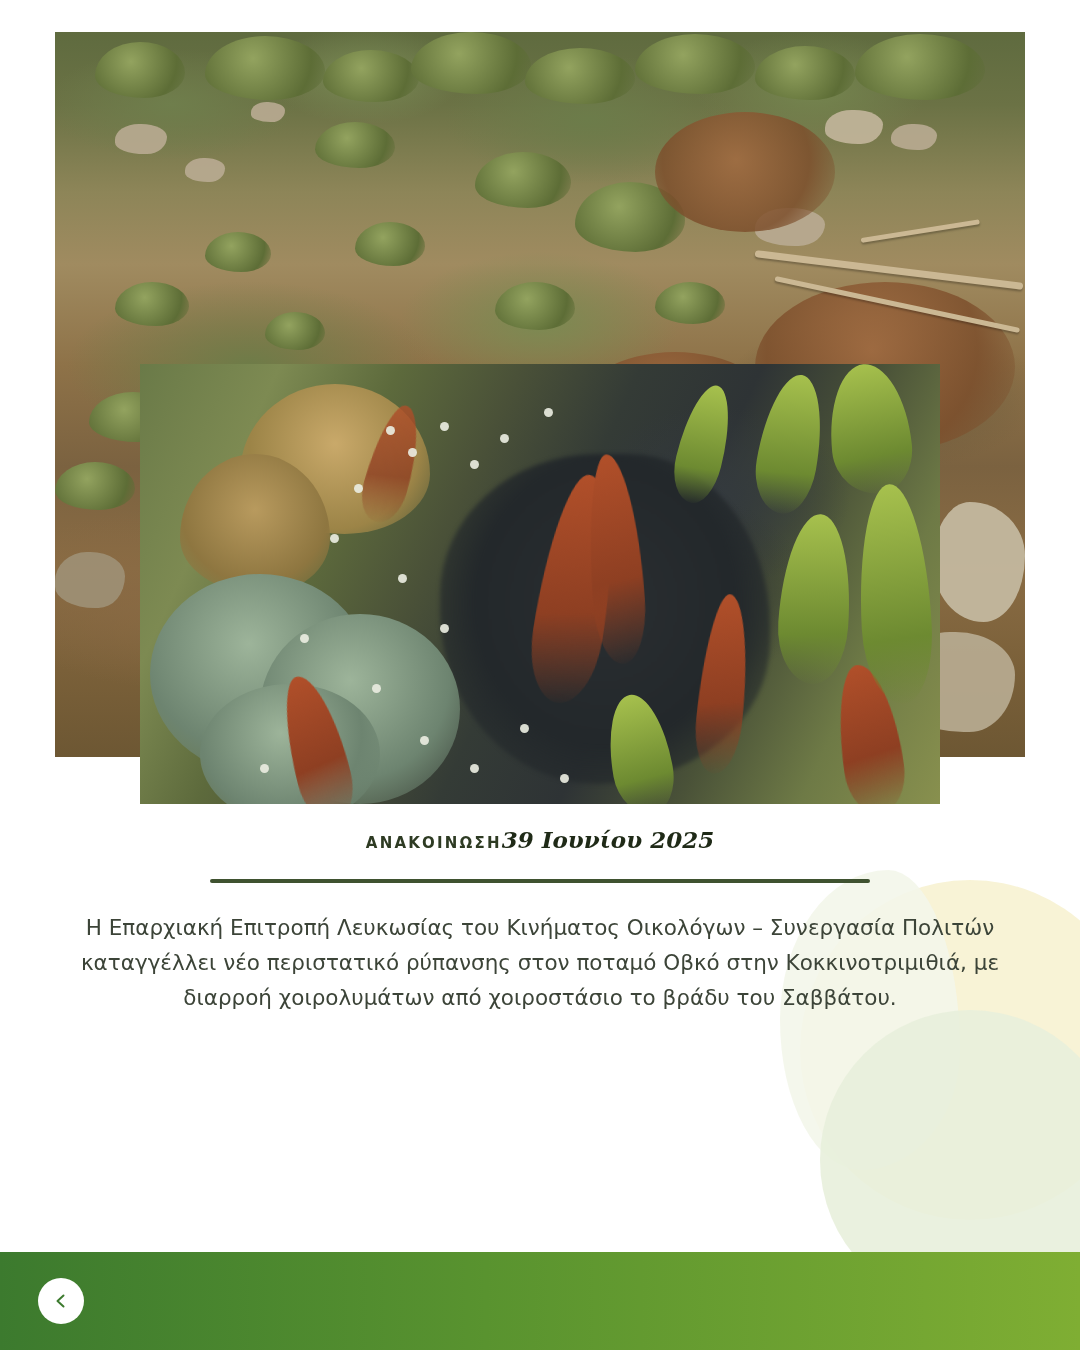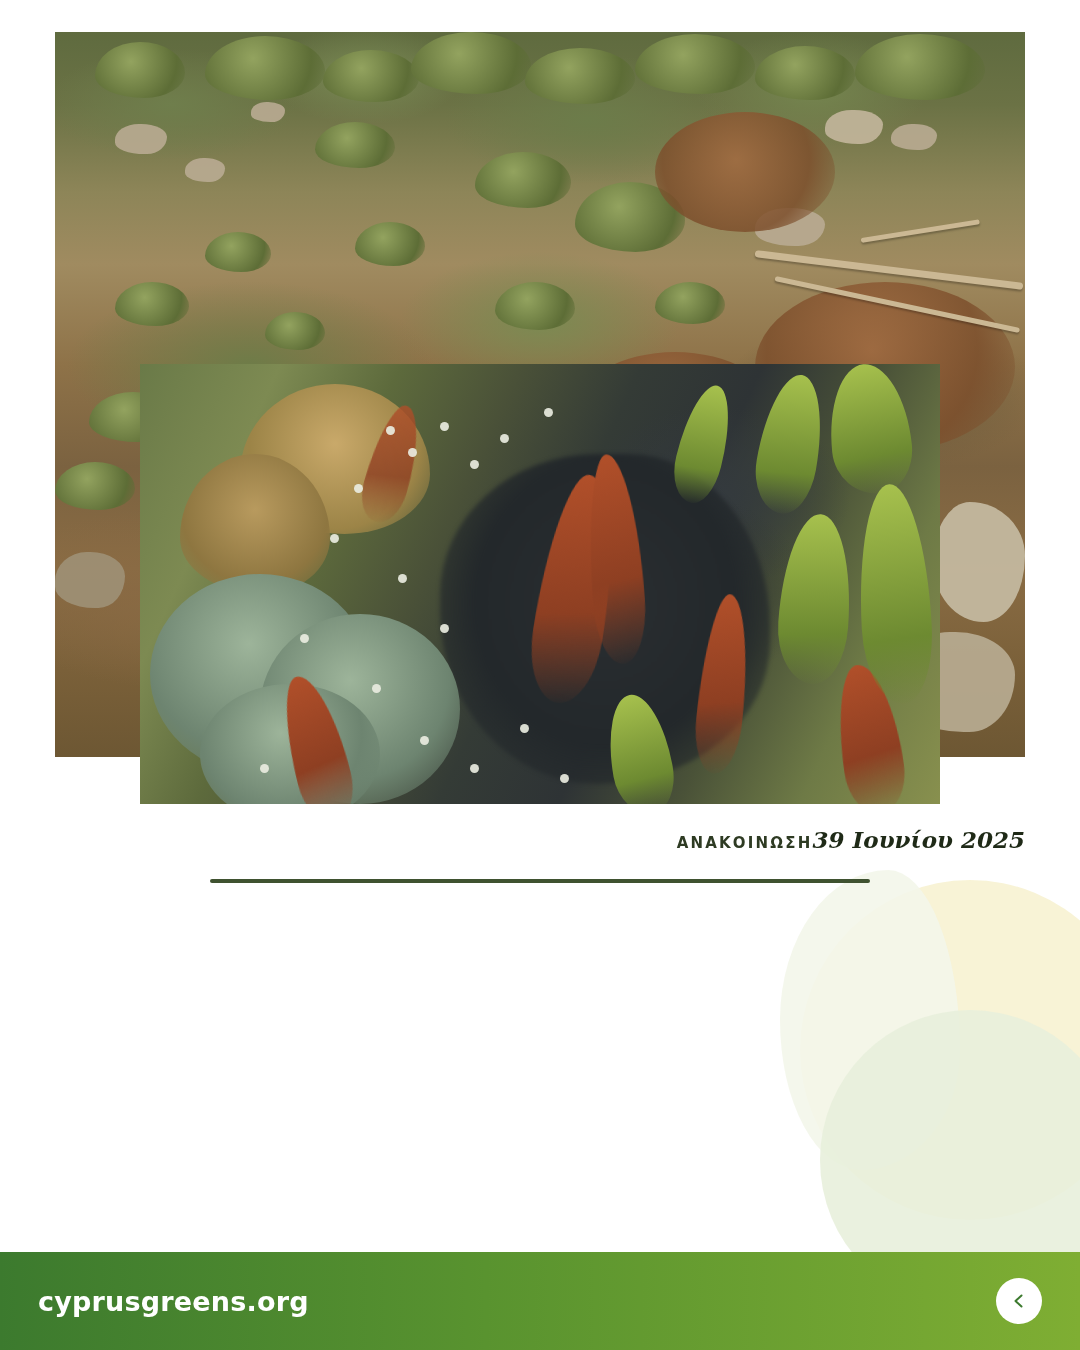--- a/index.html
+++ b/index.html
@@ -188,21 +188,21 @@
   }
 
   
   .text-area {
     margin: 24px 55px 0 55px;
     position: relative;
     z-index: 3;
   }
   .meta-row {
     display: flex;
-    justify-content: flex-end;
+    justify-content: center;
     align-items: baseline;
   }
   .kicker {
     font-family: "DejaVu Sans", sans-serif;
     font-size: 15px;
     font-weight: 700;
     letter-spacing: 2.2px;
     color: #2e3b23;
   }
   .date {
@@ -377,24 +377,24 @@
 
   <div class="text-area">
     <div class="meta-row">
       <div class="kicker">ΑΝΑΚΟΙΝΩΣΗ</div>
       <div class="date">39 Ιουνίου 2025</div>
     </div>
 
 
     <div class="divider"></div>
 
+    <p class="summary">Η Επαρχιακή Επιτροπή Λευκωσίας του Κινήματος Οικολόγων – Συνεργασία Πολιτών καταγγέλλει νέο περιστατικό ρύπανσης στον ποταμό Οβκό στην Κοκκινοτριμιθιά, με διαρροή χοιρολυμάτων από χοιροστάσιο το βράδυ του Σαββάτου.</p>
   </div>
 
   <div class="footer">
-    <div class="site">cyprusgreens.org</div>
     <div class="nav-btn">
       <span>
         <svg width="18" height="18" viewBox="0 0 18 18" aria-hidden="true">
           <polyline points="11.5,3.5 5.5,9 11.5,14.5" fill="none" stroke="#3c7a2e" stroke-width="2" stroke-linecap="round" stroke-linejoin="round"></polyline>
         </svg>
       </span>
     </div>
   </div>
 
 </div>

